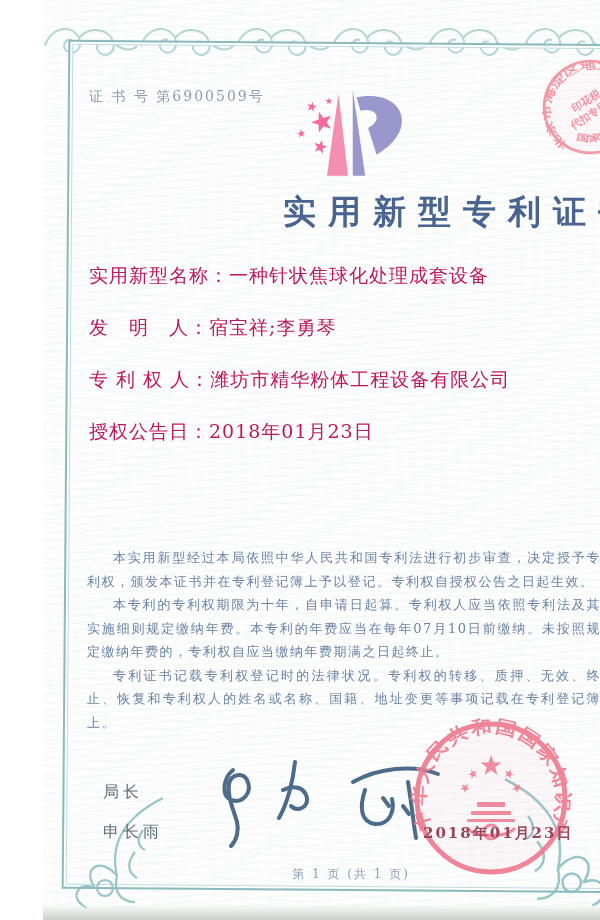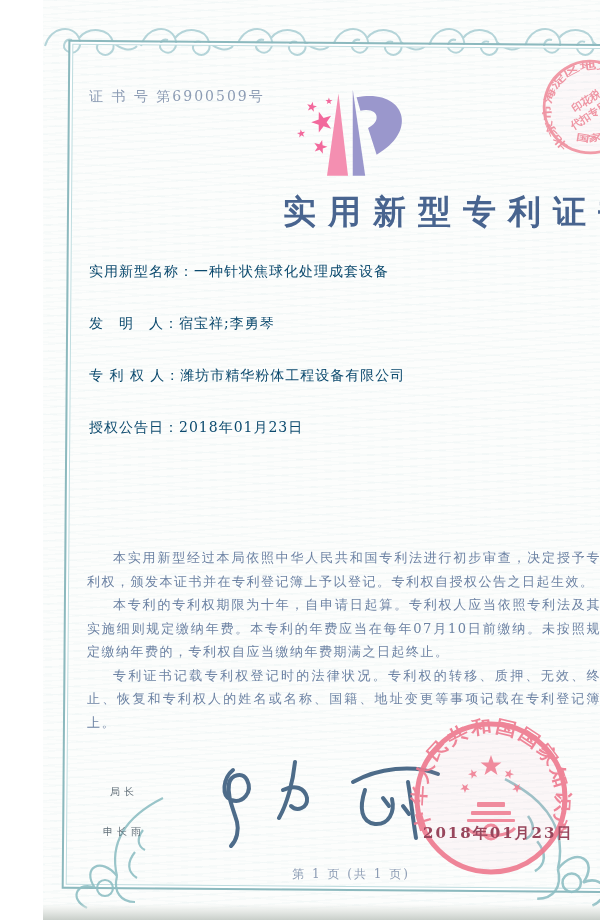--- a/index.html
+++ b/index.html
@@ -34,31 +34,31 @@
   }
 
   .logo { position:absolute; left:225px; top:84px; }
 
   .title {
     position:absolute; left:0; top:190px; width:600px; text-align:right;
     font-size:33px; font-weight:700; color:#48648f; letter-spacing:12px;
   }
 
   .fields { position:absolute; left:46px; top:263px; width:510px; }
-  .field { margin-bottom:22px; font-size:14px; color:#0c4a6e; letter-spacing:1px; height:30px; }
+  .field { margin-bottom:22px; font-size:19px; color:#be185d; letter-spacing:1px; height:30px; }
   .field .lab { }
   .field .val { }
 
   .paras { position:absolute; left:44px; top:546px; width:514px; }
   .paras p {
     margin:0; font-size:13px; line-height:23.5px; color:#6d83a4;
     text-align:justify; text-indent:2em; letter-spacing:1.5px;
   }
 
-  .director { position:absolute; left:60px; top:772px; font-size:10px; color:#5e6c76; letter-spacing:4px; line-height:40px;text-align:center; }
+  .director { position:absolute; left:60px; top:772px; font-size:16px; color:#5e6c76; letter-spacing:4px; line-height:40px; }
   .signature { position:absolute; left:160px; top:748px; }
 
   .seal { position:absolute; left:358px; top:708px; opacity:0.92; }
   .seal-date { position:absolute; left:380px; top:824px; font-size:15px; color:#98465c; letter-spacing:2px; font-weight:600; }
 
   .tax-stamp { position:absolute; left:492px; top:52px; transform:rotate(-33deg); opacity:0.9; }
 
   .footer { position:absolute; left:8px; top:866px; width:600px; text-align:center;
     font-size:12px; color:#8c9cb4; letter-spacing:2px; }
 

